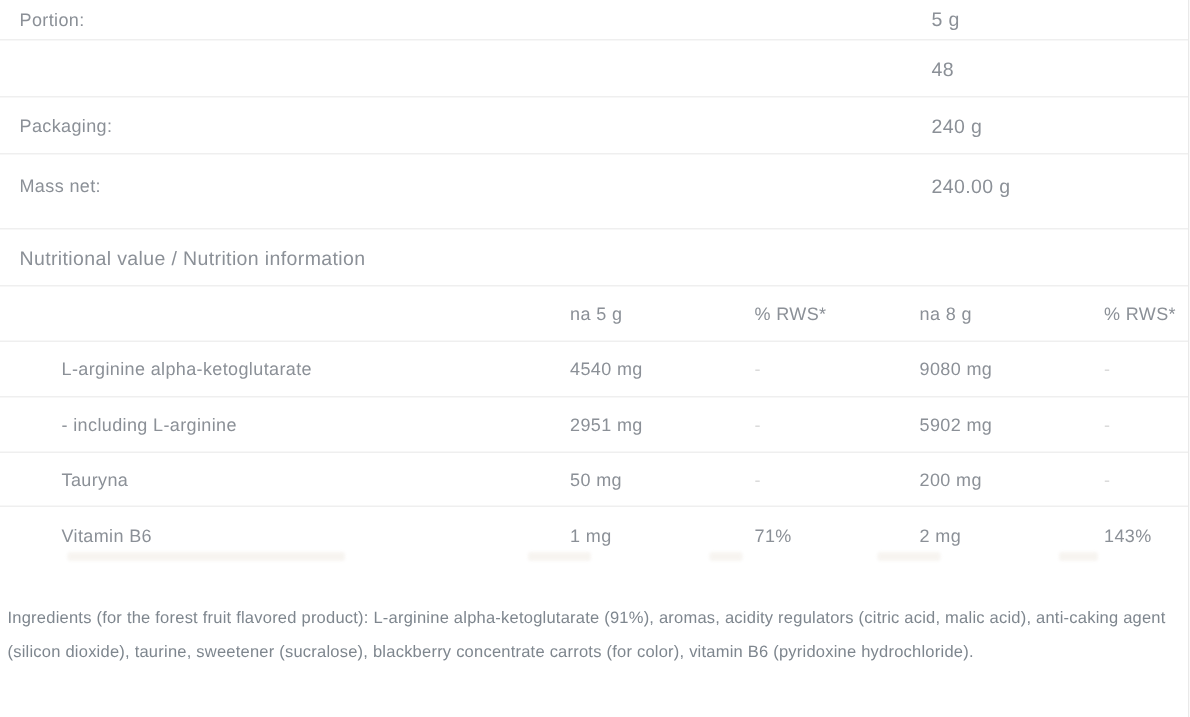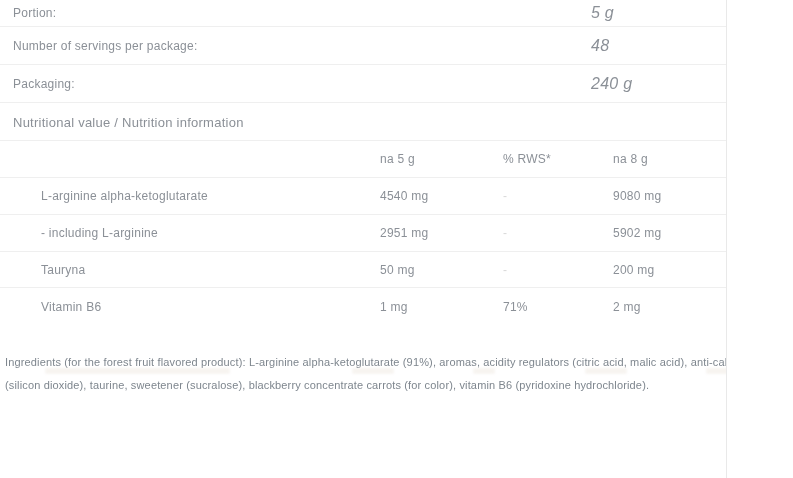--- a/index.html
+++ b/index.html
@@ -8,32 +8,32 @@
     --divider:#efefef;
     --dash:#d9d9d9;
     --edge:#e9e9e9;
     --bg:#ffffff;
   }
   *{margin:0;padding:0;box-sizing:border-box;}
   html,body{background:#fff;}
   body{font-family:"Liberation Sans","DejaVu Sans",sans-serif;}
   .page{
     position:relative;
-    width:727px;height:478px;
+    width:793px;height:478px;
     background:var(--bg);
     color:var(--text);
     overflow:hidden;
     border-right:1px solid var(--edge);
   }
   
   .irow{position:relative;border-bottom:1px solid var(--divider);}
   .irow .lbl{position:absolute;left:13px;top:50%;transform:translateY(-50%);
     font-size:12px;letter-spacing:.25px;white-space:nowrap;}
-  .irow .val{position:absolute;left:591px;top:50%;transform:translateY(-50%);
-    font-size:16px;letter-spacing:.25px;white-space:nowrap;font-style:italic;}
+  .irow .val{position:absolute;left:621px;top:50%;transform:translateY(-50%);
+    font-size:13px;letter-spacing:.25px;white-space:nowrap;}
   .h27{height:27px;}
   .h38{height:38px;}
   .h50{height:50px;}
   .h50 .lbl,.h50 .val{top:43%;}
   
   .section-row{position:relative;height:38px;border-bottom:1px solid var(--divider);}
   .section-row .lbl{position:absolute;left:13px;top:50%;transform:translateY(-50%);
     font-size:13px;letter-spacing:.25px;white-space:nowrap;}
   
   .trow{position:relative;height:37px;border-bottom:1px solid var(--divider);}
@@ -64,26 +64,29 @@
 </head>
 <body>
 
 <div class="page">
 
   <div class="irow h27">
     <span class="lbl">Portion:</span>
     <span class="val">5 g</span>
   </div>
   <div class="irow h38">
-    <span class="lbl">Number of servings per package:</span>
     <span class="val">48</span>
   </div>
   <div class="irow h38">
     <span class="lbl">Packaging:</span>
     <span class="val">240 g</span>
+  </div>
+  <div class="irow h50">
+    <span class="lbl">Mass net:</span>
+    <span class="val">240.00 g</span>
   </div>
 
   <div class="section-row">
     <span class="lbl">Nutritional value / Nutrition information</span>
   </div>
 
   <div class="trow">
     <span class="c1">na 5 g</span>
     <span class="c2">% RWS*</span>
     <span class="c3">na 8 g</span>

